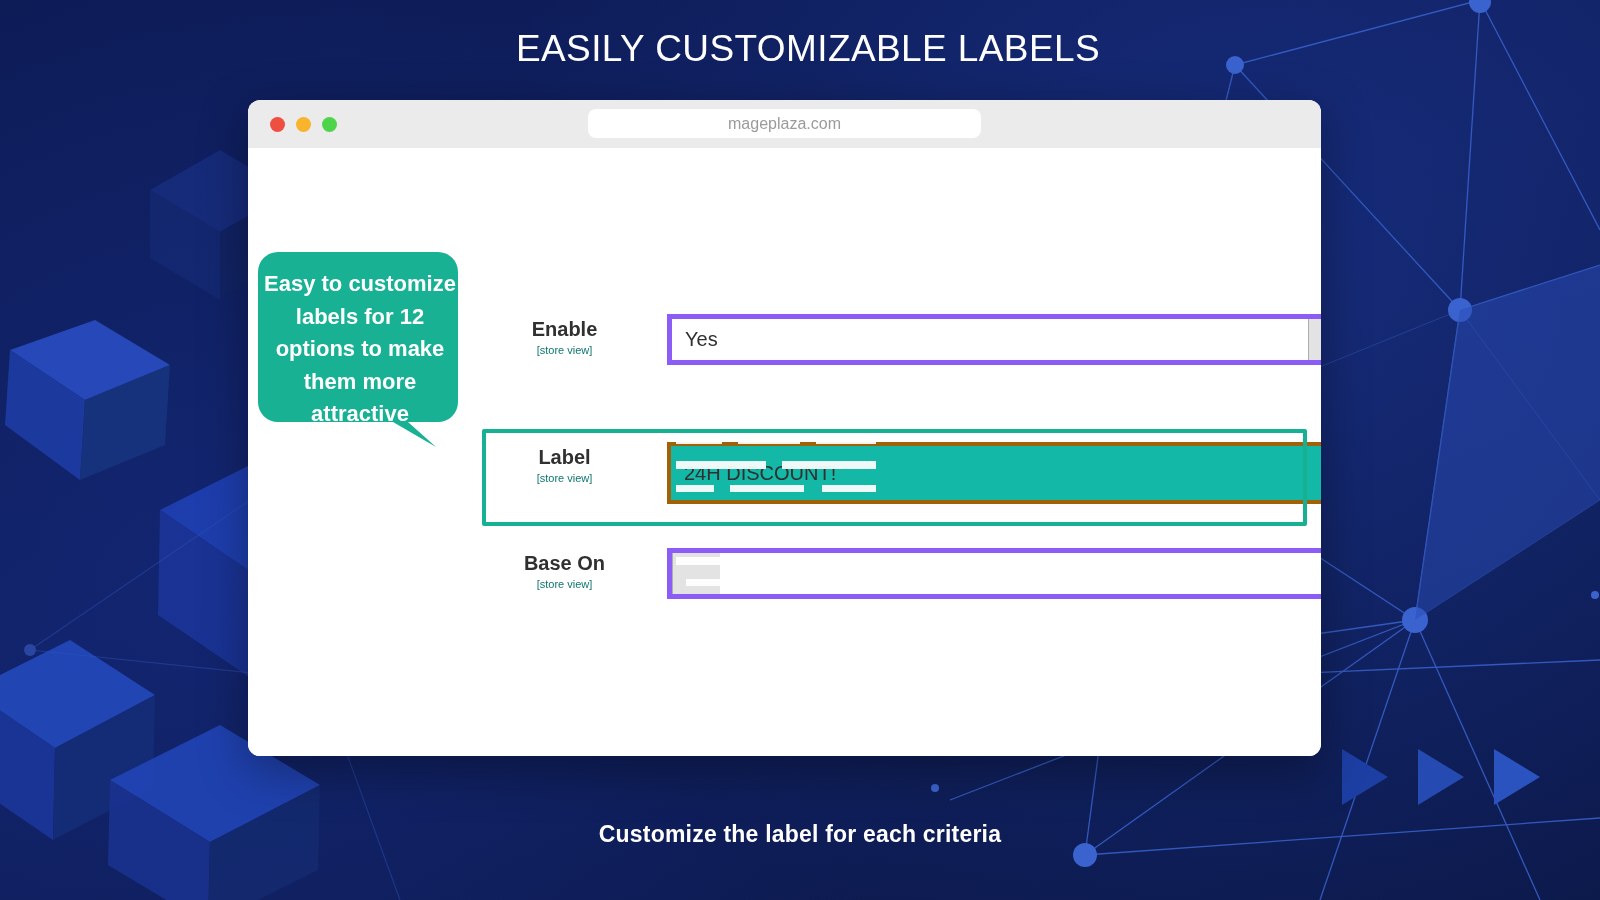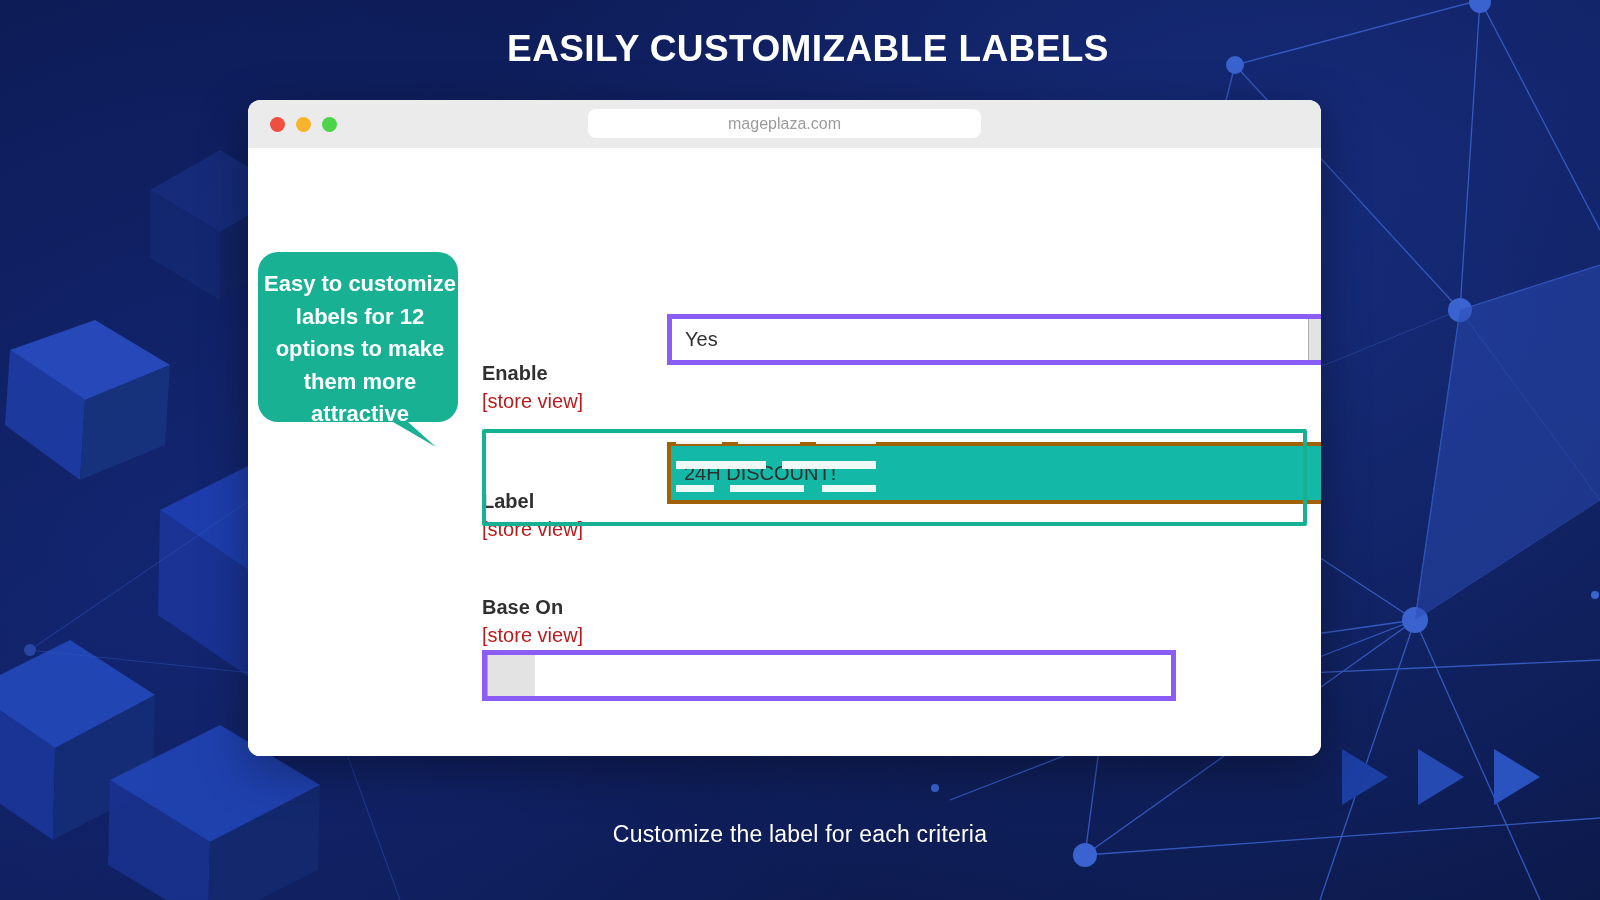--- a/index.html
+++ b/index.html
@@ -39,29 +39,29 @@
   .arrow.a1 { border-left: 46px solid #2a53c0; }
   .arrow.a2 { border-left: 46px solid #254bb3; }
   .arrow.a3 { border-left: 46px solid #1d3ea3; }
 
   
   .headline {
     position: absolute; top: 28px; left: 16px; right: 0;
     text-align: center;
     color: #ffffff;
     font-size: 37px;
-    font-weight: bold;
+    font-weight: normal;
     letter-spacing: 0.4px;
   }
   .caption {
     position: absolute; bottom: 52px; left: 0; right: 0;
     text-align: center;
     color: #ffffff;
     font-size: 23px;
-    font-weight: normal;
+    font-weight: bold;
     letter-spacing: .2px;
   }
 
   
   .window {
     position: absolute;
     left: 248px; top: 100px;
     width: 1073px; height: 656px;
     background: #ffffff;
     border-radius: 12px 12px 12px 12px;
@@ -97,36 +97,35 @@
     height: 608px;
     background: #fff;
   }
   .field-row {
     position: absolute;
     display: flex;
     align-items: flex-start;
   }
   .field-label {
     width: 185px;
-    text-align: left;
+    text-align: center;
     padding-right: 20px;
     padding-top: 3px;
-    margin-top: 44px;
   }
   .field-label .lbl {
     display: block;
     font-size: 20px;
     font-weight: bold;
     color: #303030;
     line-height: 1.25;
   }
   .field-label .scope {
     display: block;
-    font-size: 20px;
-    color: #b91c1c;
+    font-size: 11px;
+    color: #0f766e;
     line-height: 1.5;
   }
   .control { position: relative; }
 
   .select-box {
     width: 694px; height: 51px;
     border: 5px solid #8b5cf6;
     background: #ffffff;
     display: flex;
     align-items: stretch;
@@ -168,21 +167,21 @@
   .watermark {
     position: absolute;
     left: 428px; top: 221px;
     width: 200px; height: 225px;
     pointer-events: none;
     opacity: .93;
   }
 
   .rowEnable { left: 234px; top: 166px; }
   .rowLabel  { left: 234px; top: 294px; }
-  .rowBase   { left: 234px; top: 400px; flex-direction: column; }
+  .rowBase   { left: 234px; top: 400px; }
 </style>
 </head>
 <body>
 
 <div class="bg-layer">
   <div class="bg-grad"></div>
 
   <svg class="cube" style="left:-30px;top:300px;width:240px;height:240px;" viewBox="0 0 240 240">
     <polygon points="40,50 125,20 200,65 115,100" fill="#2a4fc7" opacity=".85"></polygon>
     <polygon points="40,50 115,100 110,180 35,125" fill="#1e3da8" opacity=".85"></polygon>

